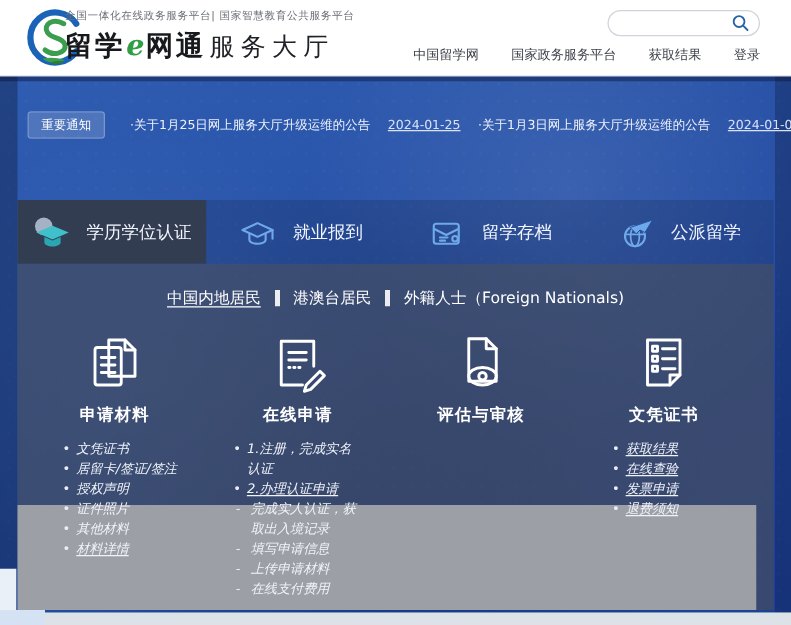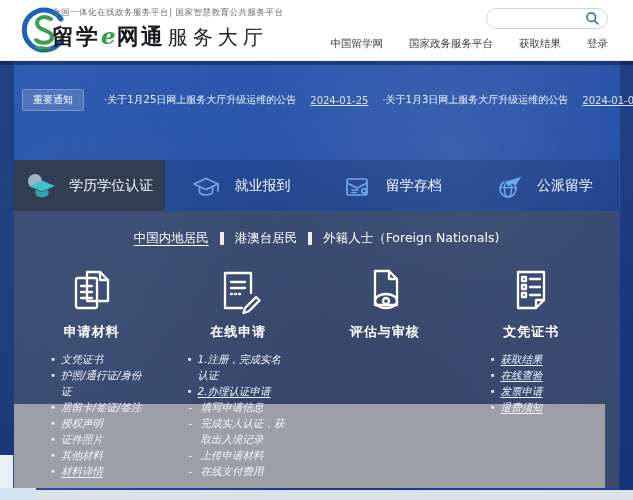--- a/index.html
+++ b/index.html
@@ -200,21 +200,20 @@
                   <path d="M21 7 h13 l8 8 v21 h-21 v-29 z"></path>
                   <path d="M34 7 v8 h8"></path>
                   <rect x="10" y="13" width="21" height="30" rx="2"></rect>
                   <path d="M15 21 h11 M15 27 h11 M15 33 h11"></path>
                 </svg>
               </div>
               <div class="col-title">申请材料</div>
             </div>
             <ul class="col-list">
               <li class="dot"><span>文凭证书</span></li>
-              <li class="dot"><span>护照/通行证/身份证</span></li>
               <li class="dot"><span>居留卡/签证/签注</span></li>
               <li class="dot"><span>授权声明</span></li>
               <li class="dot"><span>证件照片</span></li>
               <li class="dot"><span>其他材料</span></li>
               <li class="dot link"><span>材料详情</span></li>
             </ul>
           </div>
 
           <div class="col col-2">
             <div class="col-head">
@@ -224,22 +223,22 @@
                   <path d="M19 17 h14 M19 23 h14"></path>
                   <path d="M19 29 h1 M23 29 h1 M27 29 h1"></path>
                   <path d="M33 43 l11-11 3.5 3.5 -11 11 -5 1.5 z"></path>
                 </svg>
               </div>
               <div class="col-title">在线申请</div>
             </div>
             <ul class="col-list">
               <li class="dot"><span>1.注册，完成实名认证</span></li>
               <li class="dot link"><span>2.办理认证申请</span></li>
+              <li class="dash"><span>完成实人认证，获取出入境记录</span></li>
               <li class="dash"><span>填写申请信息</span></li>
-              <li class="dash"><span>完成实人认证，获取出入境记录</span></li>
               <li class="dash"><span>上传申请材料</span></li>
               <li class="dash"><span>在线支付费用</span></li>
             </ul>
           </div>
 
           <div class="col col-3">
             <div class="col-head">
               <div class="col-icon">
                 <svg viewBox="0 0 52 52" width="52" height="52" fill="none" stroke="#ffffff" stroke-width="2.3" stroke-linejoin="round" stroke-linecap="round">
                   <path d="M16 6 h14 l8 8 v26 h-22 v-34 z"></path>

